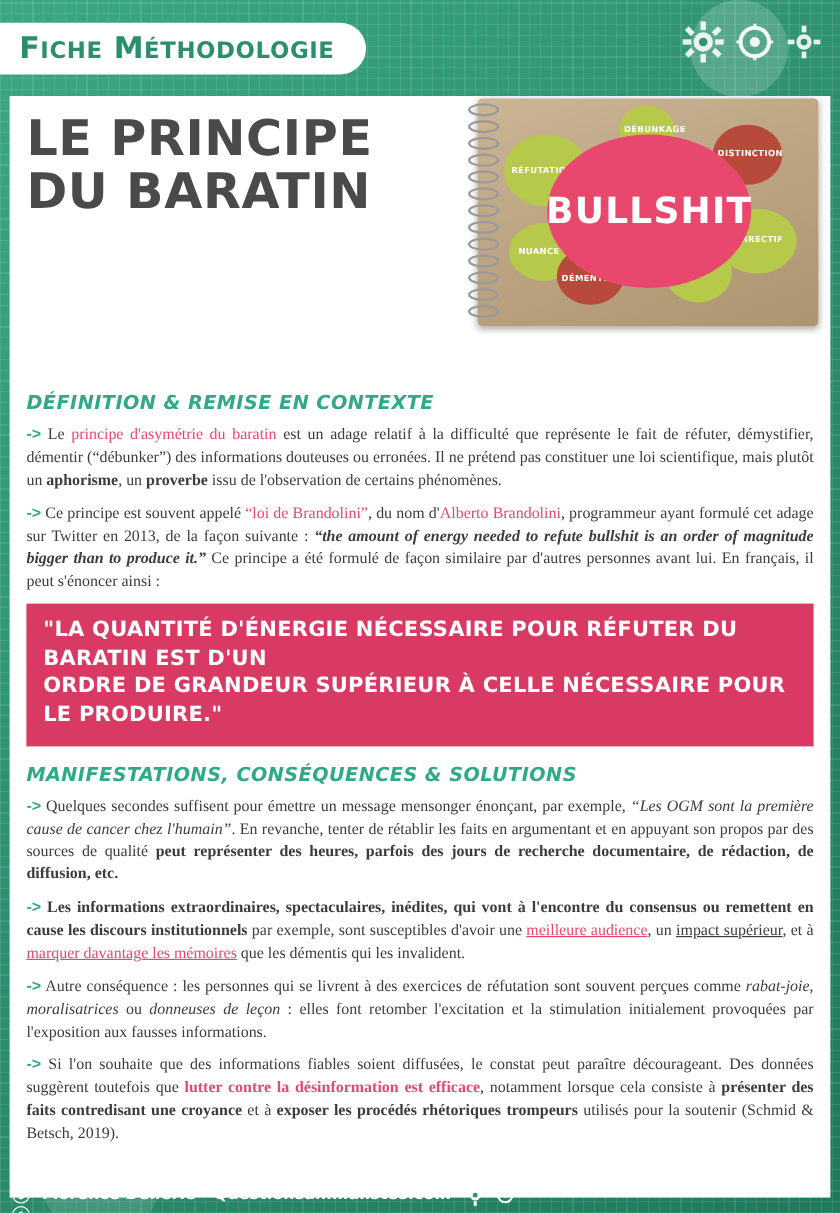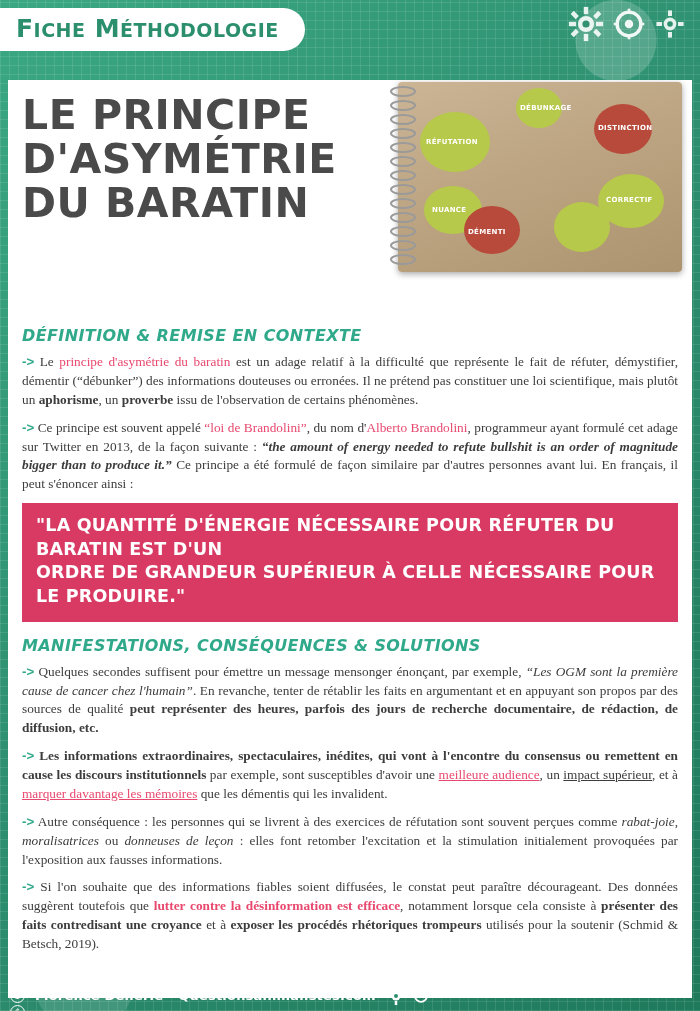--- a/index.html
+++ b/index.html
@@ -19,21 +19,21 @@
       linear-gradient(135deg,#3ba883 0%,#2e9070 45%,#1f7a5c 100%);
   }
   .frame:after{
     content:"";position:absolute;inset:0;
     background:
       radial-gradient(circle at 88% 4%, rgba(255,255,255,.18) 0 40px, rgba(0,0,0,0) 41px),
       radial-gradient(circle at 12% 97%, rgba(255,255,255,.12) 0 50px, rgba(0,0,0,0) 51px);
   }
   
   .header{
-    position:absolute;left:0;top:0;width:700px;height:77px;
+    position:absolute;left:0;top:11px;width:700px;height:77px;
     z-index:5;
   }
   .header-tab{
     position:absolute;left:0;top:8px;
     background:#ffffff;
     padding:6px 26px 8px 16px;
     border-radius:0 26px 26px 0;
     display:flex;align-items:center;
   }
   .header-tab .htxt{
@@ -210,21 +210,20 @@
       </g>
       <circle cx="20" cy="20" r="3.5" fill="#2e9070"></circle>
     </svg>
   </div>
 </div>
 
 <div class="sheet">
 
   <div class="title">
     <div>LE PRINCIPE</div>
-    <div>D'ASYMÉTRIE</div>
     <div>DU BARATIN</div>
   </div>
 
   <div class="notebook">
     <div class="nb-paper">
 
       <div class="bubble" style="left:118px;top:6px;width:46px;height:40px;background:#b6c94a;"></div>
       <div class="bub-label" style="left:122px;top:22px;">DÉBUNKAGE</div>
 
       <div class="bubble" style="left:196px;top:22px;width:58px;height:50px;background:#b74a3a;"></div>
@@ -237,20 +236,23 @@
       <div class="bub-label" style="left:208px;top:114px;">CORRECTIF</div>
 
       <div class="bubble" style="left:26px;top:104px;width:58px;height:48px;background:#b6c94a;"></div>
       <div class="bub-label" style="left:34px;top:124px;">NUANCE</div>
 
       <div class="bubble" style="left:66px;top:124px;width:56px;height:48px;background:#b74a3a;"></div>
       <div class="bub-label" style="left:70px;top:146px;">DÉMENTI</div>
 
       <div class="bubble" style="left:156px;top:120px;width:56px;height:50px;background:#b6c94a;"></div>
 
+      <div class="bullshit">
+        <span>BULLSHIT</span>
+      </div>
     </div>
     <div class="nb-rings">
       <div class="ring" style="top:2px;"></div>
         <div class="ring" style="top:16px;"></div>
       <div class="ring" style="top:30px;"></div>
         <div class="ring" style="top:44px;"></div>
       <div class="ring" style="top:58px;"></div>
         <div class="ring" style="top:72px;"></div>
       <div class="ring" style="top:86px;"></div>
         <div class="ring" style="top:100px;"></div>

